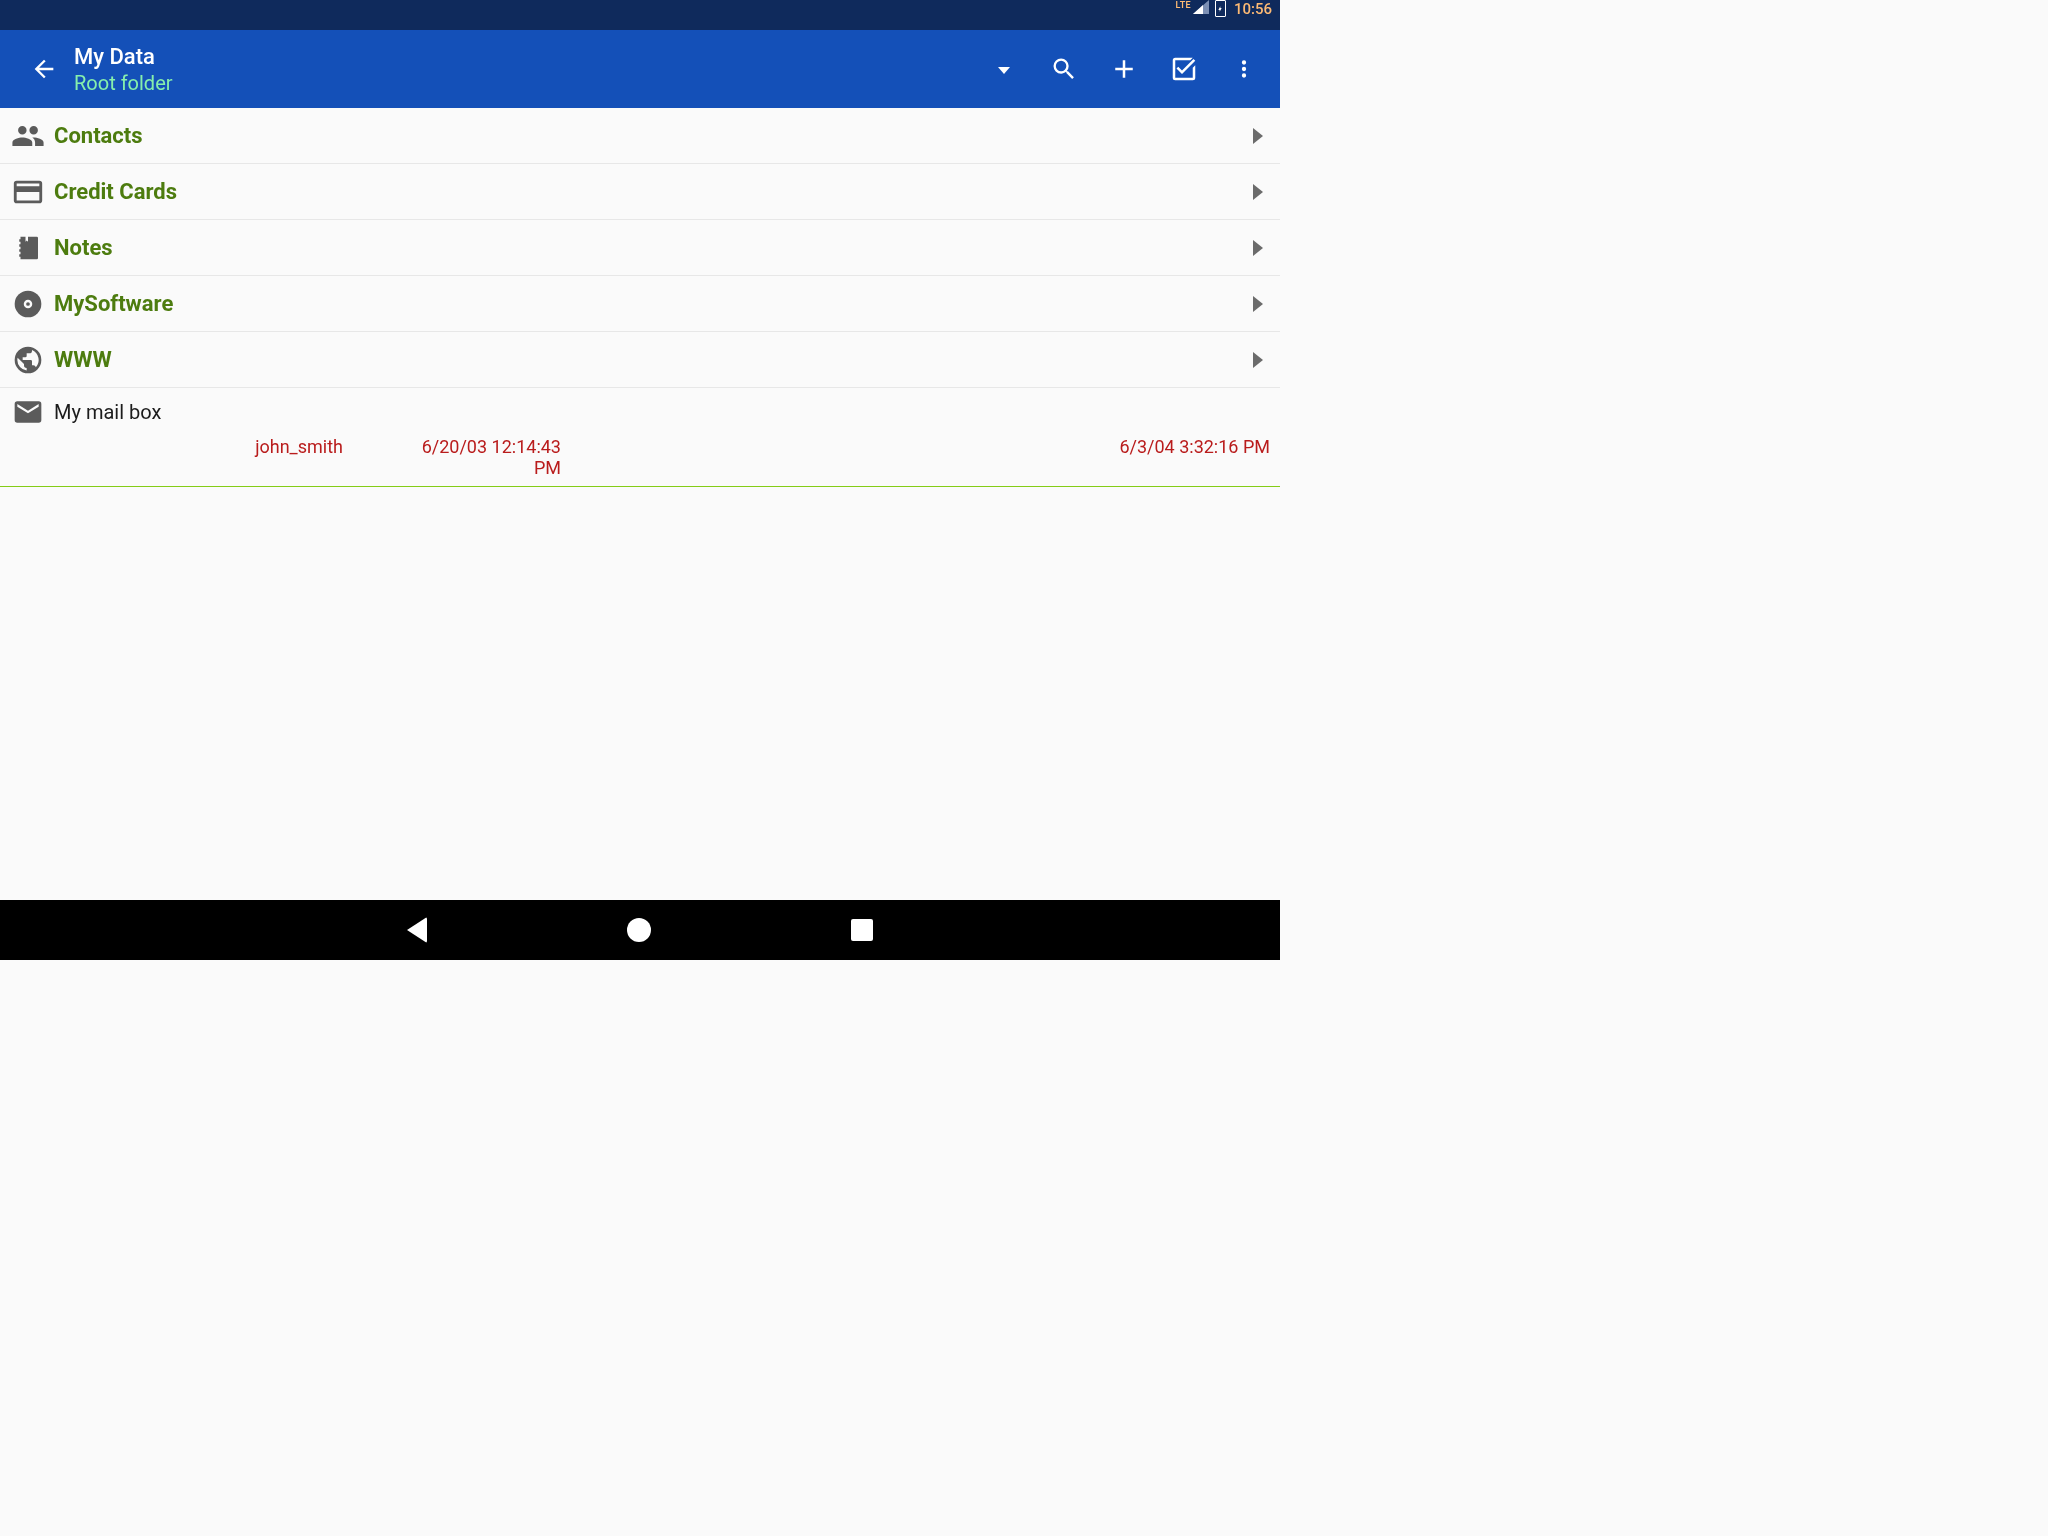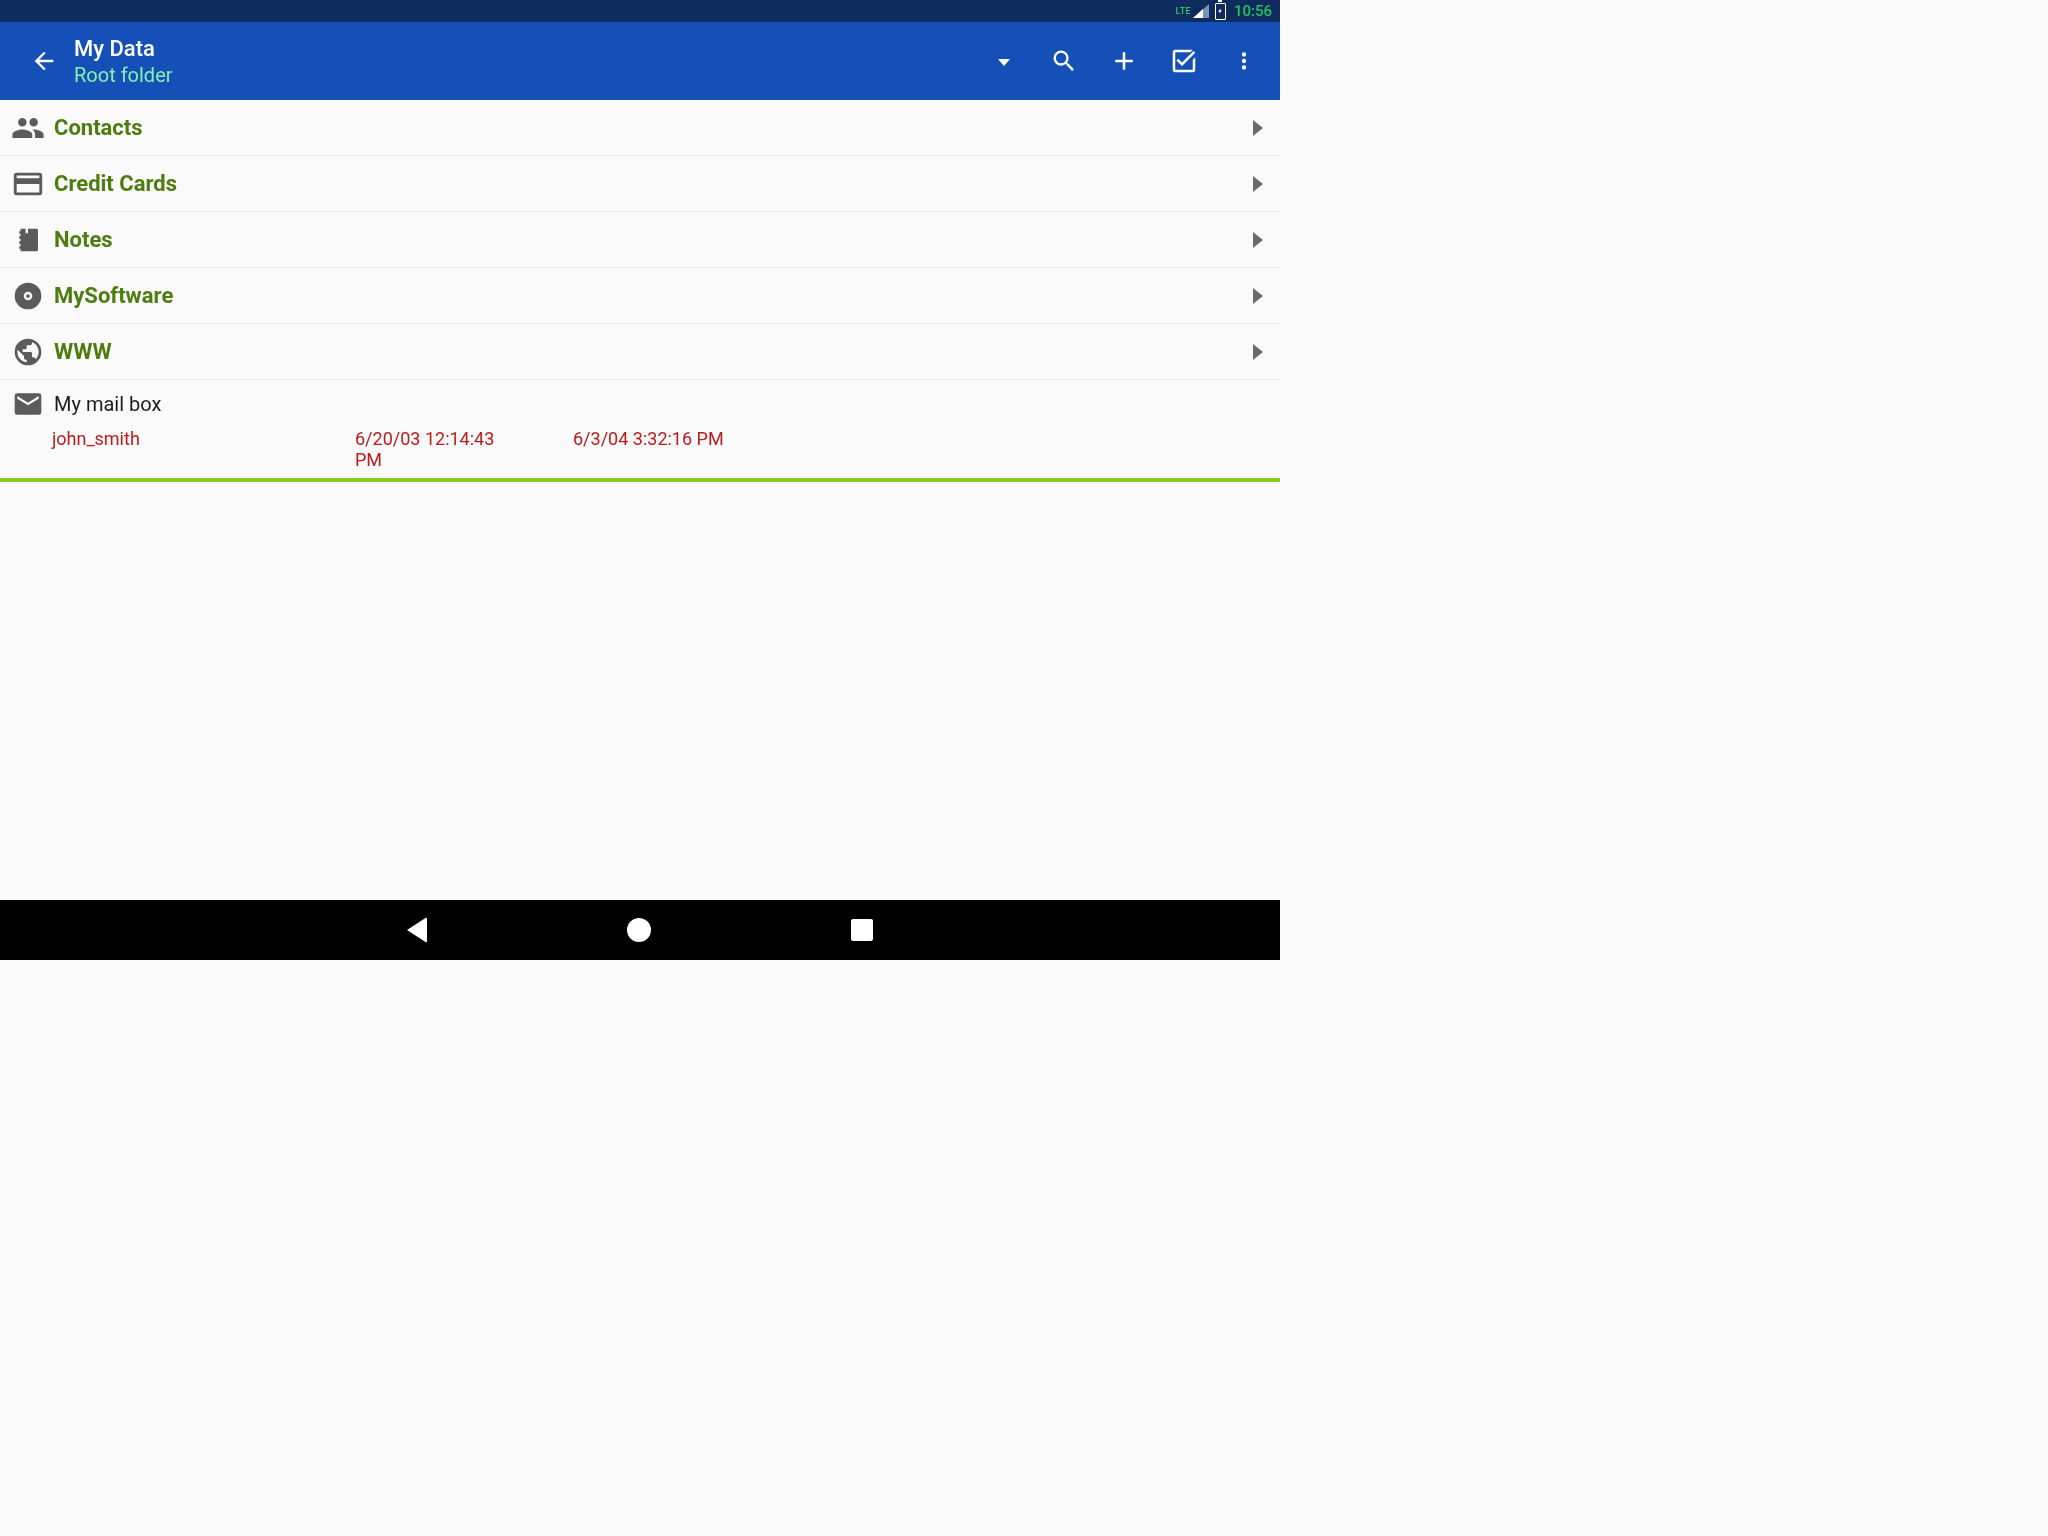--- a/index.html
+++ b/index.html
@@ -1,20 +1,20 @@
 <!DOCTYPE html>
 <html><head>
 <meta charset="utf-8">
 <style>
   * { margin: 0; padding: 0; box-sizing: border-box; }
   html, body { width: 1280px; height: 960px; font-family: Roboto, "Helvetica Neue", Arial, sans-serif; background: #fafafa; overflow: hidden; }
   .screen { width: 1280px; height: 960px; display: flex; flex-direction: column; position: relative; }
 
   
-  .status-bar { height: 22px; background: #0f2a5c; color: #22c55e; display: flex; align-items: center; justify-content: flex-end; padding: 0 8px; font-size: 15px; }
+  .status-bar { height: 30px; background: #0f2a5c; color: #fdba74; display: flex; align-items: flex-start; justify-content: flex-end; padding: 0 8px; font-size: 15px; }
   .status-bar .lte { font-size: 9px; font-weight: 600; letter-spacing: 0.3px; margin-right: 2px; }
   .status-bar .signal { width: 16px; height: 14px; margin-right: 6px; position: relative; }
   .status-bar .signal::before { content: ""; position: absolute; bottom: 0; left: 0; width: 0; height: 0; border-style: solid; border-width: 0 0 14px 16px; border-color: transparent transparent #7c90b5 transparent; }
   .status-bar .signal::after { content: ""; position: absolute; bottom: 0; left: 0; width: 0; height: 0; border-style: solid; border-width: 0 0 9px 10px; border-color: transparent transparent #fff transparent; }
   .status-bar .batt { width: 11px; height: 17px; border: 1.5px solid #fff; border-radius: 1px; position: relative; margin-right: 8px; display:flex; align-items:center; justify-content:center; }
   .status-bar .batt::before { content: ""; position: absolute; top: -4px; left: 2.5px; width: 4px; height: 2.5px; background: #fff; }
   .status-bar .batt svg { width:8px; height:12px; }
   .status-bar .clock { font-weight: 500; }
 
   
@@ -28,21 +28,21 @@
   .tri-down { width: 0; height: 0; border-left: 6px solid transparent; border-right: 6px solid transparent; border-top: 7px solid #fff; margin-top:2px;}
 
   
   .list { flex: 1; background: #fafafa; overflow-y: auto; }
   .row { display: flex; align-items: center; border-bottom: 1px solid #e7e7e7; padding: 0 10px; min-height: 56px; }
   .row .icon { width: 36px; height: 36px; display: flex; align-items: center; justify-content: center; margin-right: 8px; }
   .row .label { font-size: 22px; font-weight: 700; color: #4d7c0f; flex: 1; }
   .row .chev { width: 24px; display: flex; align-items: center; justify-content: center; }
   .chev-tri { width: 0; height: 0; border-top: 8px solid transparent; border-bottom: 8px solid transparent; border-left: 10px solid #6b6b6b; }
 
-  .entry { border-bottom: 4px solid #84cc16; padding: 6px 10px 8px 10px; }
+  .entry { border-bottom: 1px solid #84cc16; padding: 6px 10px 8px 10px; text-align: right; }
   .entry-head { display: flex; align-items: center; }
   .entry-head .icon { width: 36px; height: 36px; display:flex; align-items:center; justify-content:center; margin-right:8px; }
   .entry-head .title { font-size: 20px; color: #1c1c1c; }
   .entry-body { display: flex; color: #b91c1c; font-size: 18px; padding-left: 42px; margin-top: 6px; }
   .col-user { width: 303px; padding-right: 12px; }
   .col-url  { width: 436px; padding-right: 12px; }
   .col-d1   { width: 218px; padding-right: 12px; }
   .col-d2   { flex: 1; }
 
   

